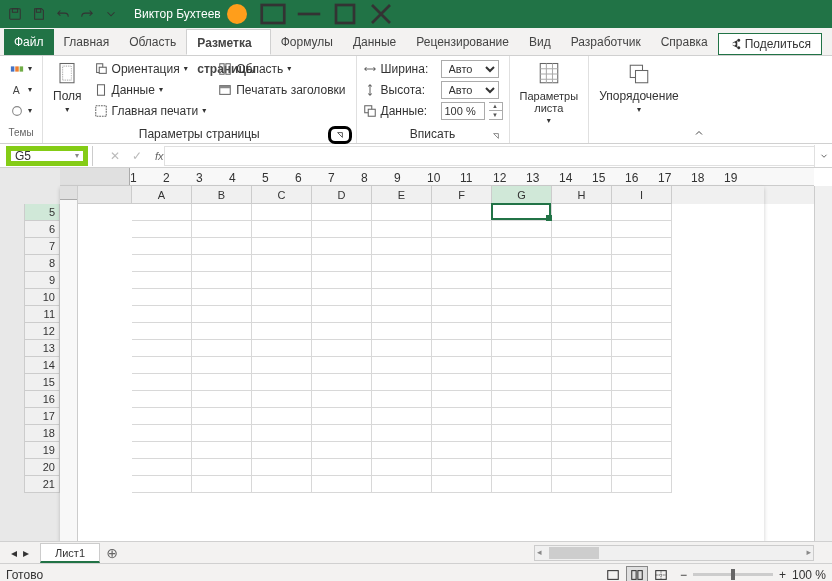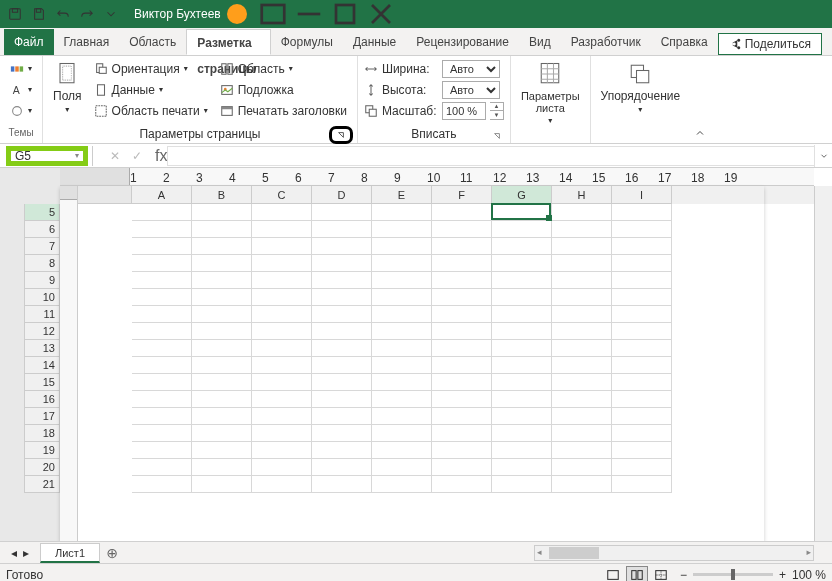--- a/index.html
+++ b/index.html
@@ -39,21 +39,21 @@
 .fit-label{width:56px}
 .fit-input{width:58px;height:18px;border:1px solid #ababab;font-size:11px;padding:0 3px;background:#fff}
 .spinner{display:flex;flex-direction:column;width:14px;height:18px;border:1px solid #ababab;border-left:none}
 .spinner div{flex:1;display:flex;align-items:center;justify-content:center;font-size:6px;color:#555;cursor:pointer}
 .spinner div:first-child{border-bottom:1px solid #ababab}
 .collapse-btn{width:20px;display:flex;align-items:flex-end;justify-content:center;padding-bottom:4px;cursor:pointer}
 .namebox-row{height:24px;display:flex;align-items:center;border-bottom:1px solid #d0d0d0;background:#fff}
 .namebox{width:82px;height:20px;border:5px solid #84cc16;margin-left:6px;padding:0 4px;display:flex;align-items:center;justify-content:space-between;font-size:11px;background:#fff}
 .fx-btns{display:flex;gap:2px;margin:0 8px}
 .fx-btn{width:20px;height:20px;display:flex;align-items:center;justify-content:center;color:#bbb;cursor:pointer}
-.fx-label{font-size:16px;color:#666;}
+.fx-label{font-style:italic;font-size:11px;color:#666;}
 .formula-bar{flex:1;height:20px;border:1px solid #e0e0e0;border-right:none}
 .fb-expand{width:18px;height:22px;display:flex;align-items:center;justify-content:center;cursor:pointer;color:#666;border-left:1px solid #e0e0e0}
 .sheet-area{position:relative;height:373px;background:#fff;overflow:hidden}
 .h-ruler{position:absolute;left:60px;top:0;right:18px;height:18px;background:#f8f8f8;border-bottom:1px solid #ccc;display:flex}
 .h-ruler-margin{width:70px;background:#e0e0e0;border-right:1px solid #aaa}
 .h-ruler-scale{flex:1;position:relative;font-size:9px;color:#888;overflow:hidden}
 .h-tick{position:absolute;top:3px}
 .v-ruler{position:absolute;left:60px;top:18px;width:18px;bottom:0;background:#f8f8f8;border-right:1px solid #ccc}
 .v-ruler-margin{height:14px;background:#e0e0e0;border-bottom:1px solid #aaa}
 .col-headers{position:absolute;left:78px;top:18px;right:18px;height:18px;display:flex;background:#f0f0f0}
@@ -218,40 +218,32 @@
             <svg viewBox="0 0 16 16">
               <rect x="4" y="2" width="8" height="12" stroke="#666"></rect>
             </svg>
             <span>Данные</span> 
             <span style="font-size:8px">▾</span>
           </div>
         <div class="hbtn">
             <svg viewBox="0 0 16 16">
               <rect x="2" y="2" width="12" height="12" stroke="#666" stroke-dasharray="2 1"></rect>
             </svg>
-            <span>Область печати</span> 
+            <span>Главная печати</span> 
             <span style="font-size:8px">▾</span>
           </div>
       </div>
       <div class="small-stack">
         <div class="hbtn">
             <svg viewBox="0 0 16 16">
               <rect x="2" y="2" width="5" height="12" stroke="#666"></rect>
               <rect x="9" y="2" width="5" height="12" stroke="#666"></rect>
             </svg>
             <span>Область</span> 
             <span style="font-size:8px">▾</span>
-          </div>
-        <div class="hbtn">
-            <svg viewBox="0 0 16 16">
-              <rect x="2" y="3" width="12" height="10" stroke="#666"></rect>
-              <circle cx="6" cy="7" r="1.5" fill="#ed7d31" stroke="none"></circle>
-              <path d="M2 11l4-3 3 2 5-4" stroke="#70ad47"></path>
-            </svg>
-            <span>Подложка</span>
           </div>
         <div class="hbtn">
             <svg viewBox="0 0 16 16">
               <rect x="2" y="3" width="12" height="10" stroke="#666"></rect>
               <rect x="2" y="3" width="12" height="3" fill="#888" stroke="none"></rect>
             </svg>
             <span>Печатать заголовки</span>
           </div>
       </div>
     </div>
@@ -279,21 +271,21 @@
               <path d="M8 2v12M6 4l2-2 2 2M6 12l2 2 2-2" stroke="#666"></path>
             </svg>
             <span class="fit-label">Высота:</span>
             <select class="fit-input"><option>Авто</option></select>
           </div>
         <div class="fit-row">
             <svg viewBox="0 0 16 16">
               <rect x="2" y="2" width="8" height="8" stroke="#666"></rect>
               <rect x="6" y="6" width="8" height="8" stroke="#666" fill="#fff"></rect>
             </svg>
-            <span class="fit-label">Масштаб:</span>
+            <span class="fit-label">Данные:</span>
             <input class="fit-input" style="width: 44px;" value="100 %">
             <div class="spinner">
               <div>▲</div>
               <div>▼</div>
             </div>
           </div>
       </div>
     </div>
     <div class="group-label"><span>Вписать</span>
       <div class="launcher">

